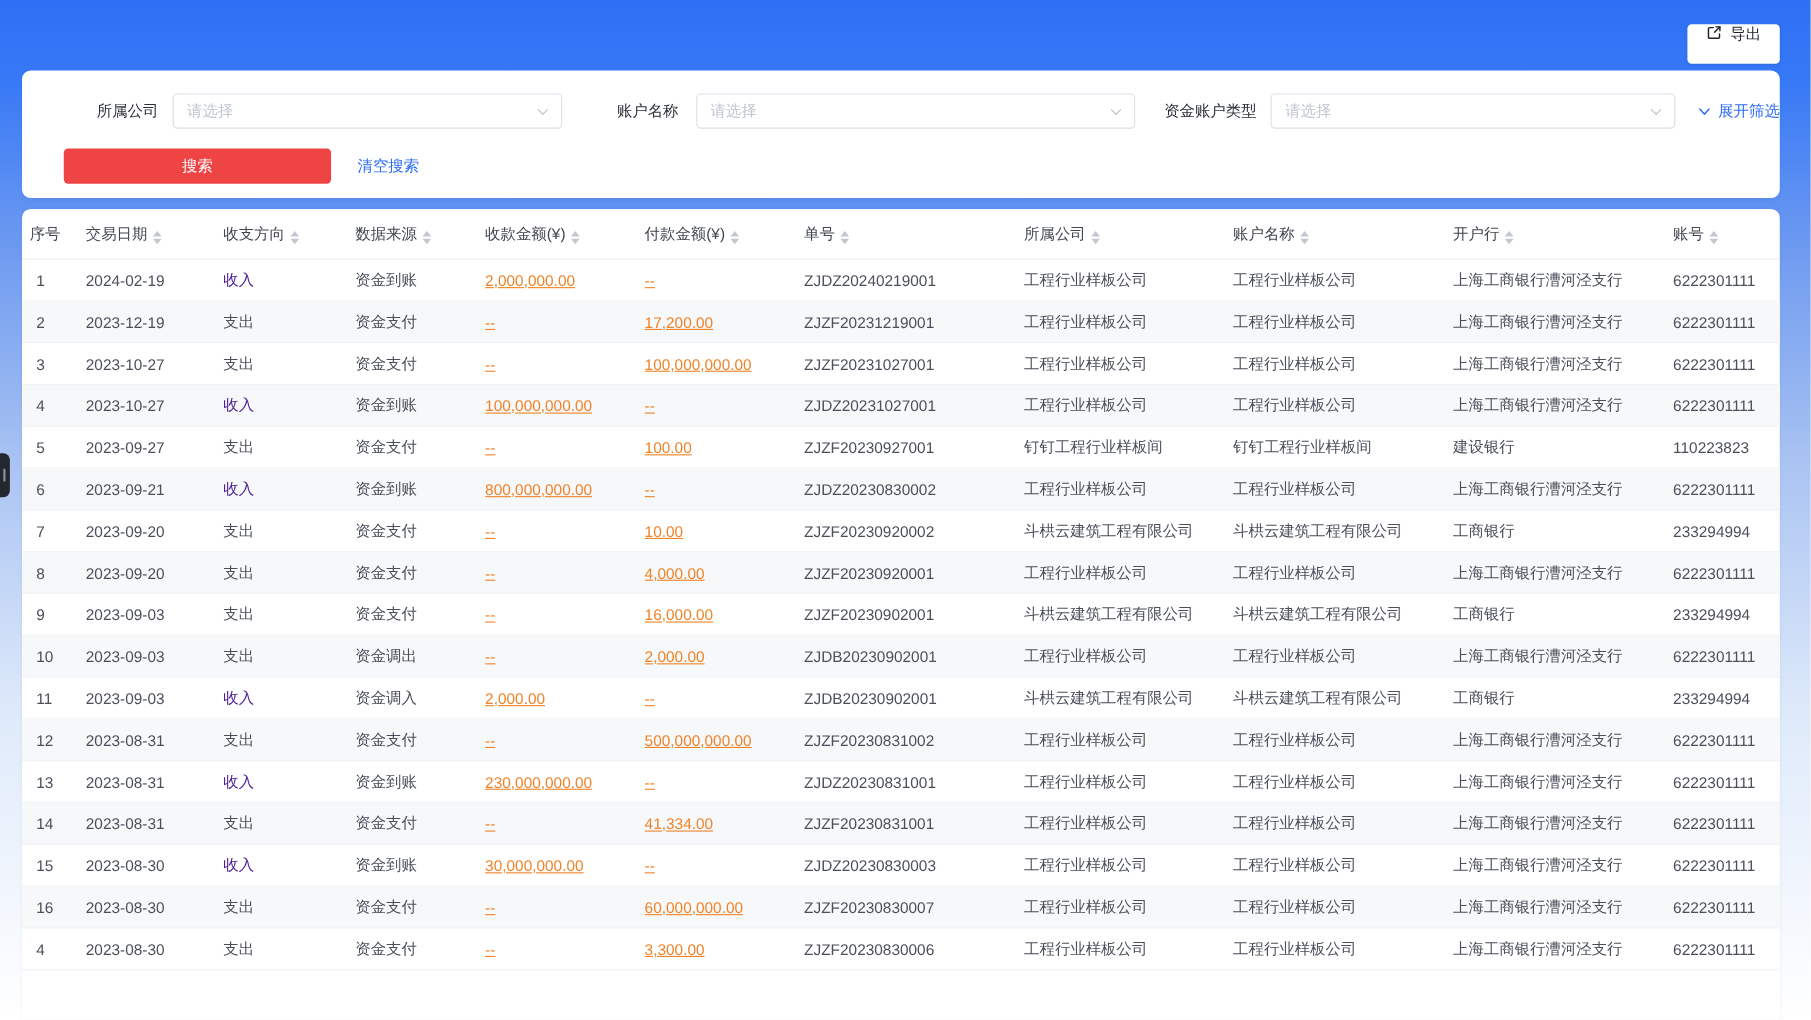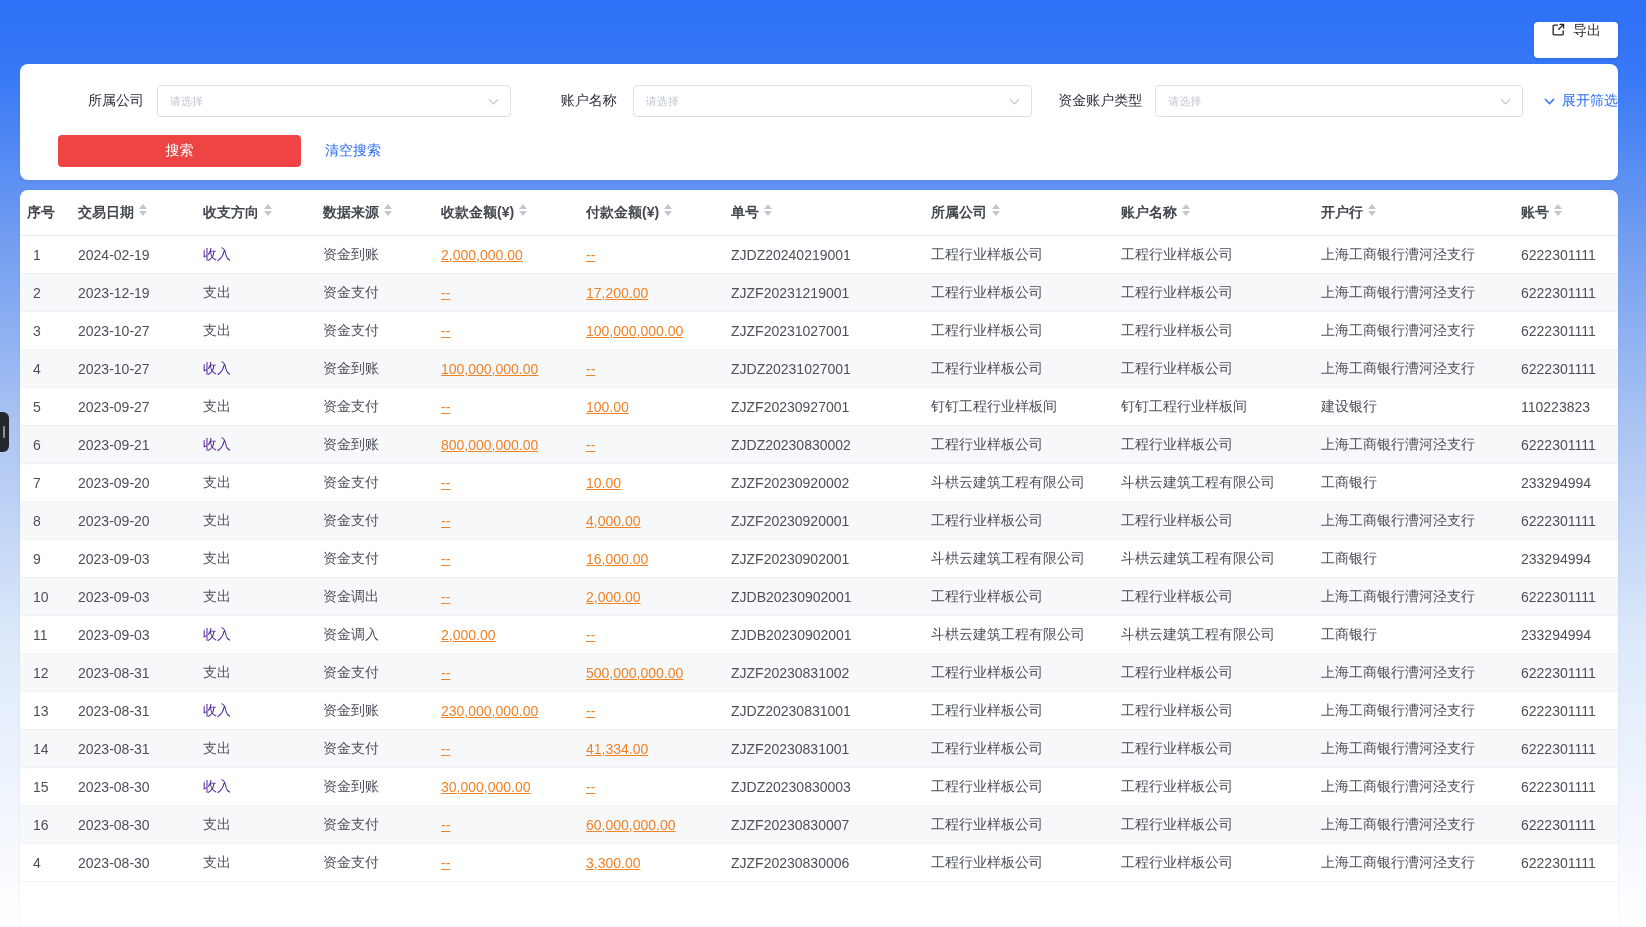--- a/index.html
+++ b/index.html
@@ -20,35 +20,35 @@
     box-shadow:0 1px 3px rgba(20,50,120,.18); padding:0 14px; }
   
   .filter-card { position:absolute; left:20px; top:64px; width:1598px; height:116px;
     background:#ffffff; border-radius:8px; box-shadow:0 1px 4px rgba(30,60,130,.06); }
   .filter-row { display:flex; align-items:center; margin-top:21px; height:32px; }
   .f-label { font-size:14px; color:#2b2f38; white-space:nowrap; }
   .lab1 { margin-left:68px; } .lab2 { margin-left:50px; } .lab3 { margin-left:26px; }
   .sel { position:relative; margin-left:13px; height:32px; border:1px solid #dadfe8;
     border-radius:4px; background:#fff; display:flex; align-items:center; cursor:pointer; }
   .sel-1 { width:356px; } .sel-2 { width:402px; margin-left:16px; } .sel-3 { width:370px; }
-  .sel .ph { margin-left:12px; font-size:11px; color:#c1c6cf; }
+  .sel .ph { margin-left:12px; font-size:14px; color:#c1c6cf; }
   .sel .chev { position:absolute; right:10px; top:9px; }
   .expand-link { margin-left:20px; display:flex; align-items:center; gap:6px;
     color:#2b6cf5; font-size:14px; cursor:pointer; white-space:nowrap; }
   .btn-row { display:flex; align-items:center; margin-top:18px; }
   .search-btn { margin-left:38px; width:243px; height:32px; background:#ef4444;
     color:#fff; font-size:14px; border:none; border-radius:4px; cursor:pointer; }
   .clear-link { margin-left:24px; color:#2b6cf5; font-size:14px; cursor:pointer; }
   
   .table-card { position:absolute; left:20px; top:190px; width:1598px; height:737px;
     background:#ffffff; border-radius:8px 8px 0 0; overflow:hidden;
     box-shadow:0 1px 4px rgba(30,60,130,.06); }
   .t-inner { width:1680px; }
   .thead { display:flex; height:46px; align-items:center; border-bottom:1px solid #e9ebef; }
-  .th { display:flex; align-items:flex-start; font-size:14px; font-weight:bold;
+  .th { display:flex; align-items:flex-end; font-size:14px; font-weight:normal;
     color:#41464f; white-space:nowrap; overflow:hidden; flex-shrink:0; cursor:pointer; }
   .tr { display:flex; height:38px; align-items:center; border-bottom:1px solid #f0f2f5; }
   .tr:nth-child(even) { background:#f7f8fa; }
   .td { font-size:14px; color:#4a4f5a; white-space:nowrap; overflow:hidden; flex-shrink:0; }
   .col-0{width:58px; padding-left:7px;} .col-1{width:125px} .col-2{width:120px}
   .col-3{width:118px} .col-4{width:145px} .col-5{width:145px} .col-6{width:200px}
   .col-7{width:190px} .col-8{width:200px} .col-9{width:200px} .col-10{width:160px}
   .td.col-0{ padding-left:13px; }
   .dir-in { color:#4c1d95; }
   .amount { color:#ef8328;text-decoration:underline; }

